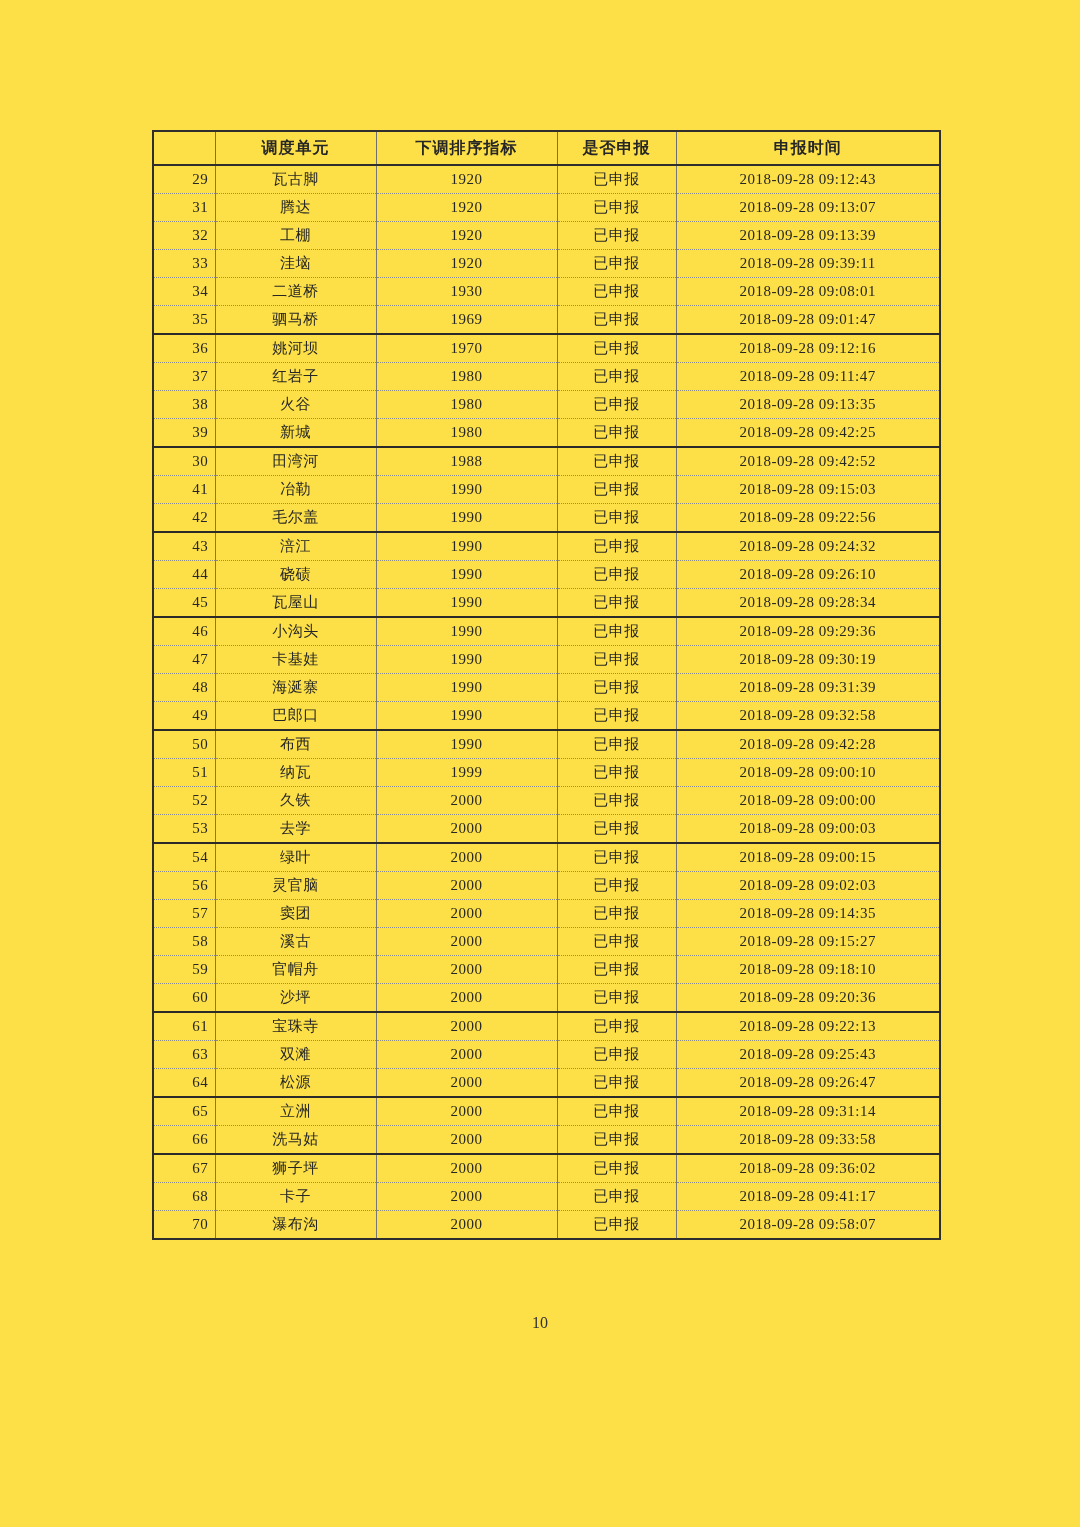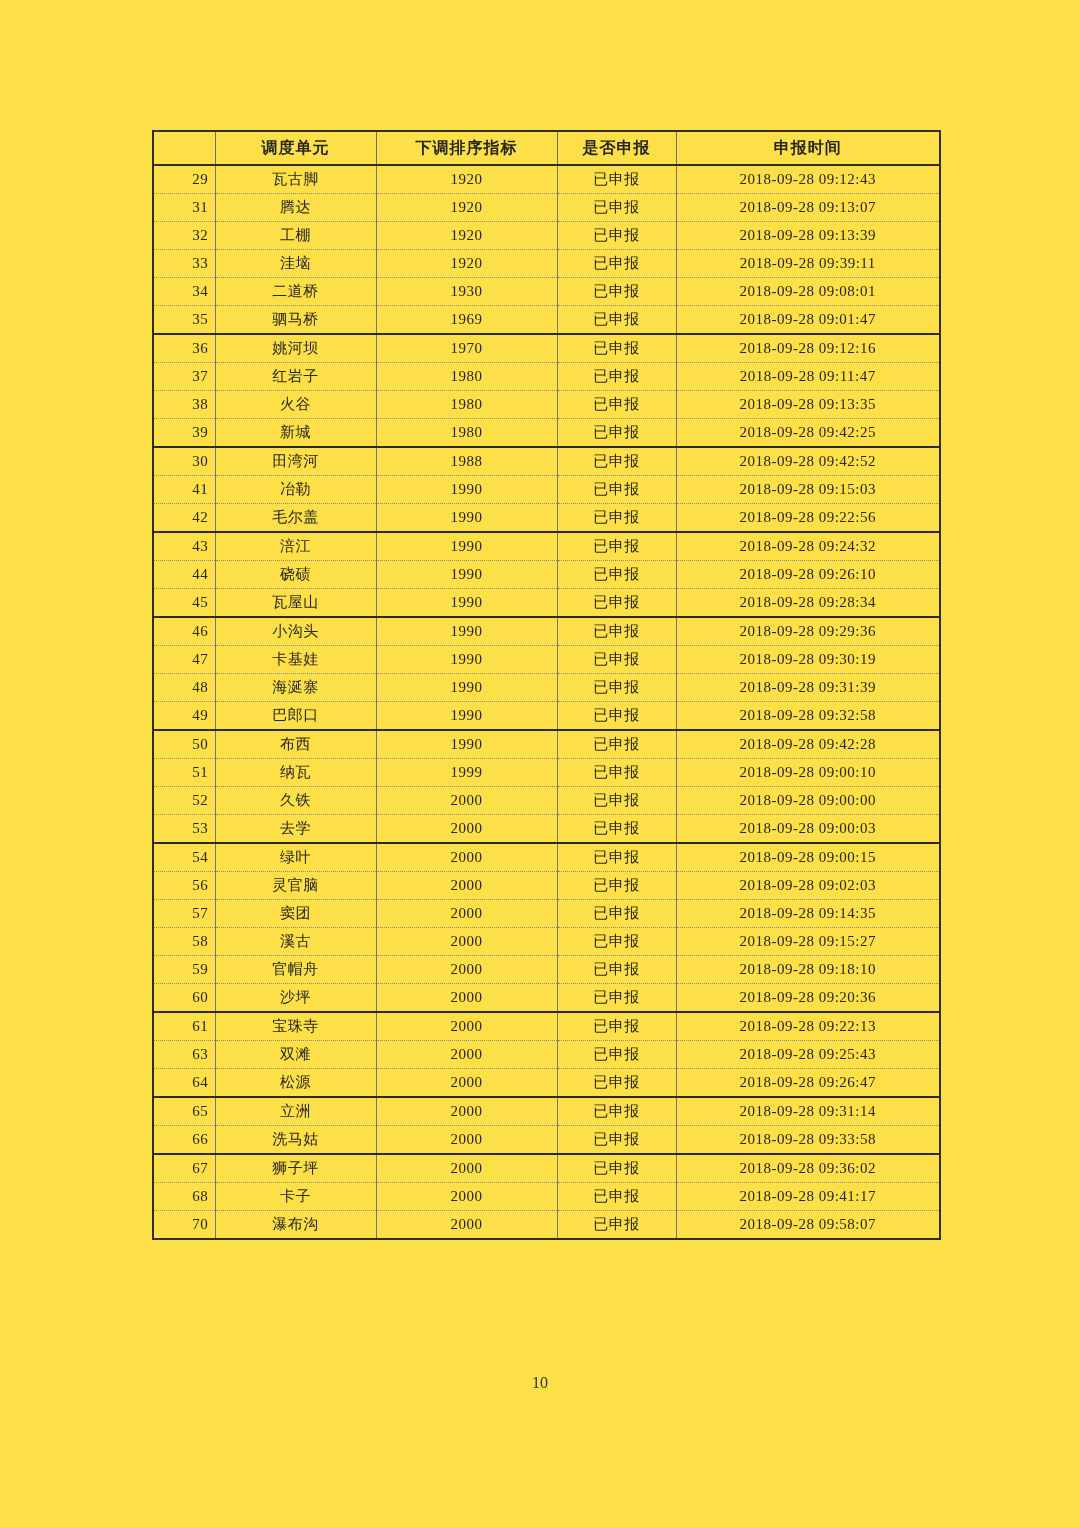--- a/index.html
+++ b/index.html
@@ -46,21 +46,21 @@
     vertical-align:middle;
     padding:0;
     letter-spacing:0.5px;
   }
   table.sched th:first-child,
   table.sched td:first-child{border-left:none;padding-left:32px;}
   table.sched tbody tr:first-child td{border-top:none;}
   table.sched tbody tr.thick-top td{border-top:2px solid #2a2a2a;}
   .page-number{
     position:absolute;
-    top:1374px;left:0;
+    top:1314px;left:0;
     width:100%;
     text-align:center;
     font-size:16px;
     color:#333;
   }
 </style>
 </head>
 <body>
 
 <div class="page">

